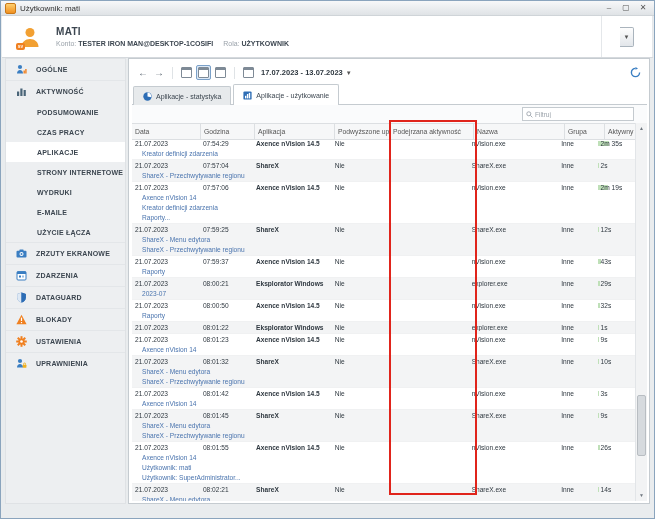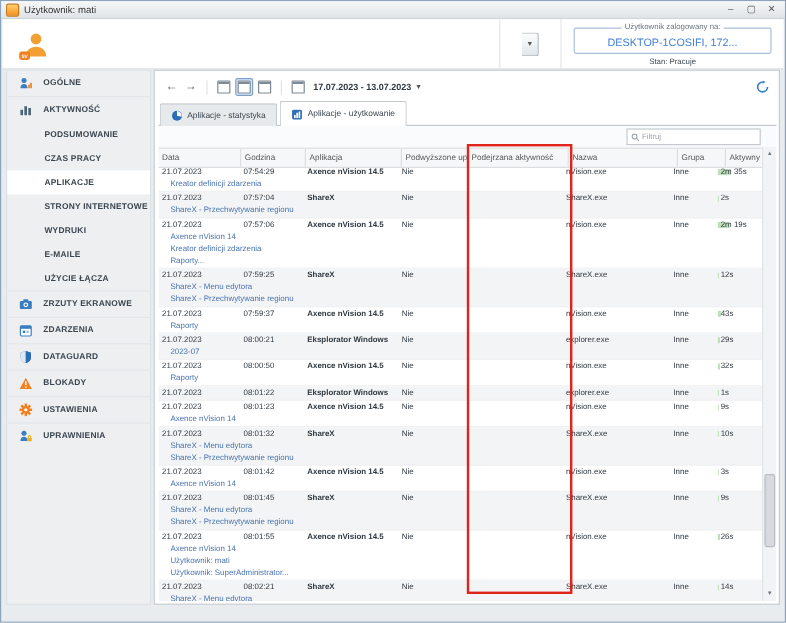--- a/index.html
+++ b/index.html
@@ -113,30 +113,32 @@
   </div>
 
   <div class="header">
     <span class="avatar">
       <svg viewBox="0 0 24 24" width="24" height="24">
           <circle cx="12" cy="7.5" r="4.5" fill="#f2a032"></circle>
           <path d="M3.5 22c0-5 3.8-8 8.5-8s8.5 3 8.5 8z" fill="#f2a032"></path>
         </svg>
       <span class="badge">SV</span>
     </span>
+    <div>
+      <div class="user-name">MATI</div>
+      <div class="user-line">
+        <span class="lbl">Konto:</span>
+        <span class="val">TESTER IRON MAN@DESKTOP-1COSIFI</span>
+        <span class="lbl">Rola:</span>
+        <span class="val">UŻYTKOWNIK</span>
+      </div>
+    </div>
     <div class="header-right">
       <div class="remote-wrap">
         <span class="btn-dd">▼</span>
-      </div>
-      <div class="loggedbox-wrap">
-        <div class="groupbox">
-          <span class="legend">Użytkownik zalogowany na:</span>
-          <div class="loggedbox-value">DESKTOP-1COSIFI, 172...</div>
-        </div>
-        <div class="state-line">Stan: Pracuje</div>
       </div>
     </div>
   </div>
 
   <div class="content">
     <div class="sidebar">
         <div class="sb-item top">
           <span class="sb-icon">
             <svg viewBox="0 0 11 11">
               <circle cx="4" cy="3" r="2.1" fill="#3a7ec2"></circle>

